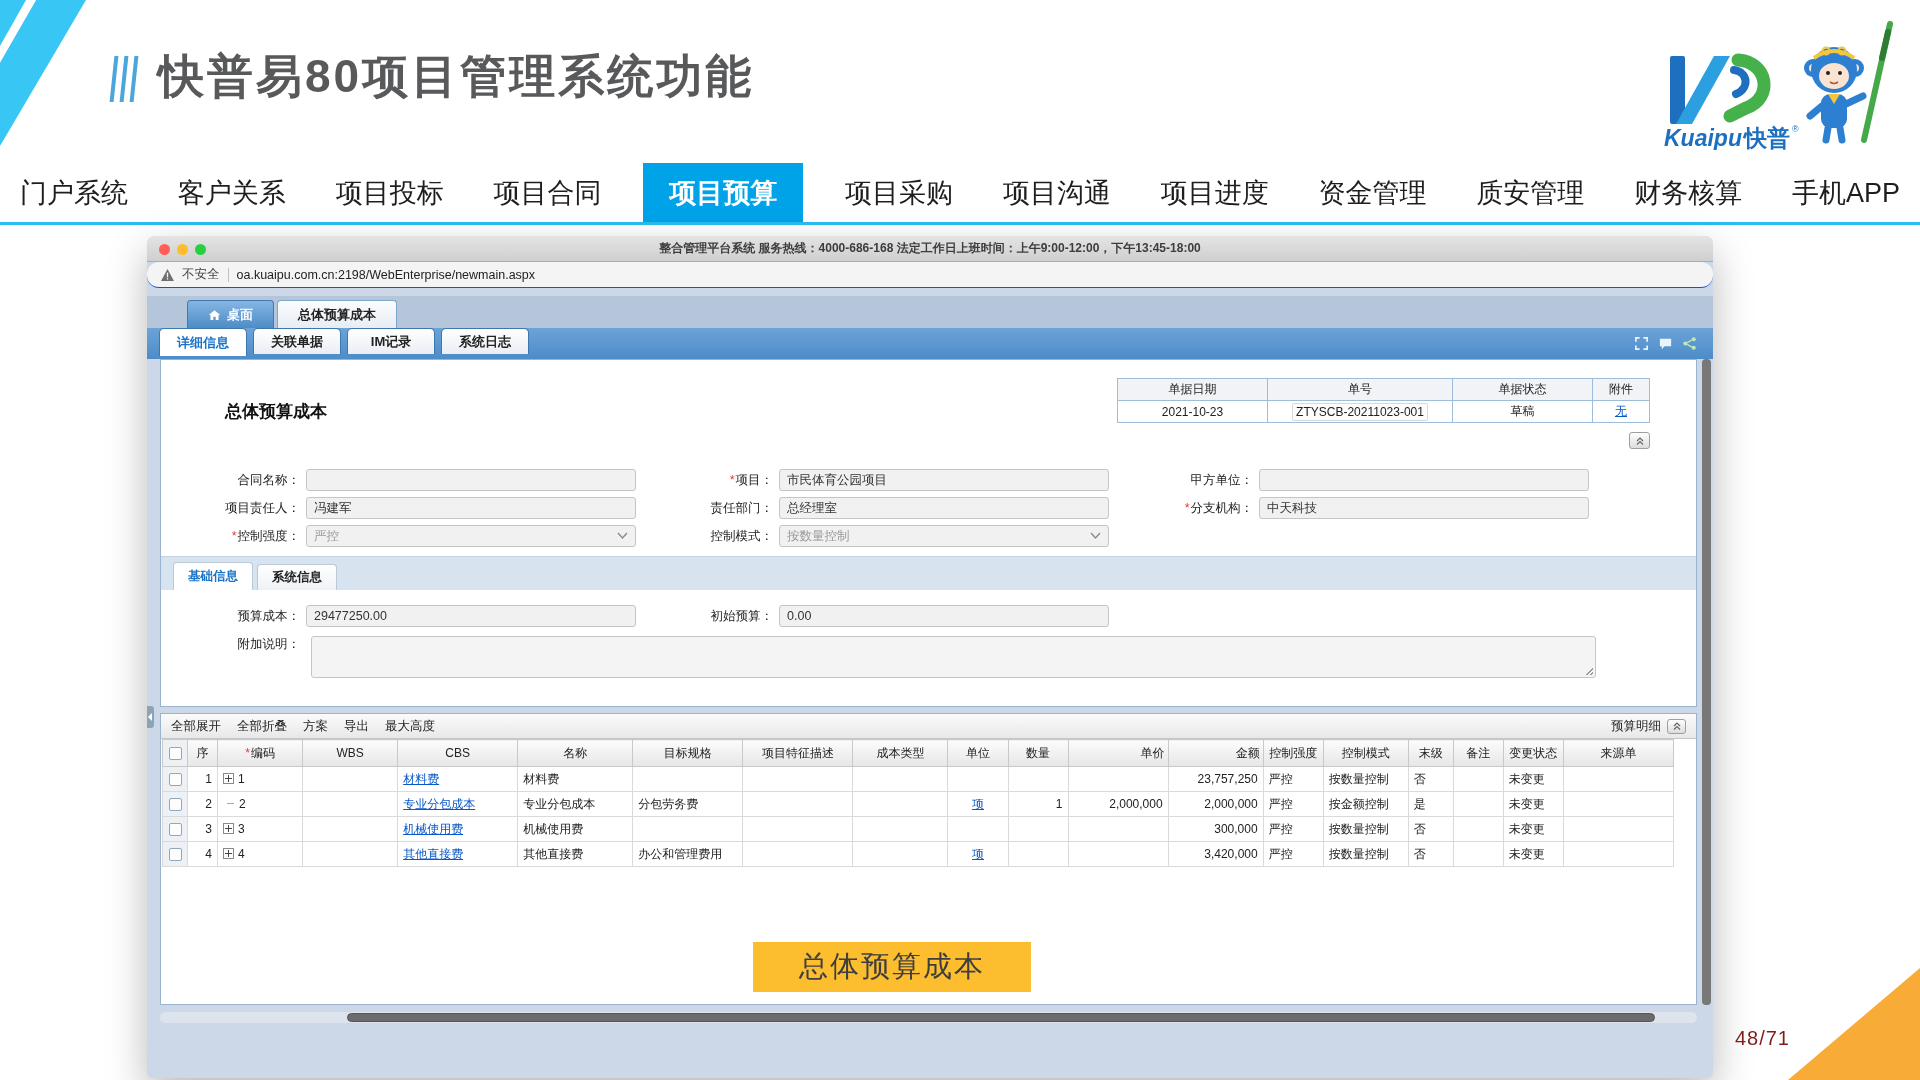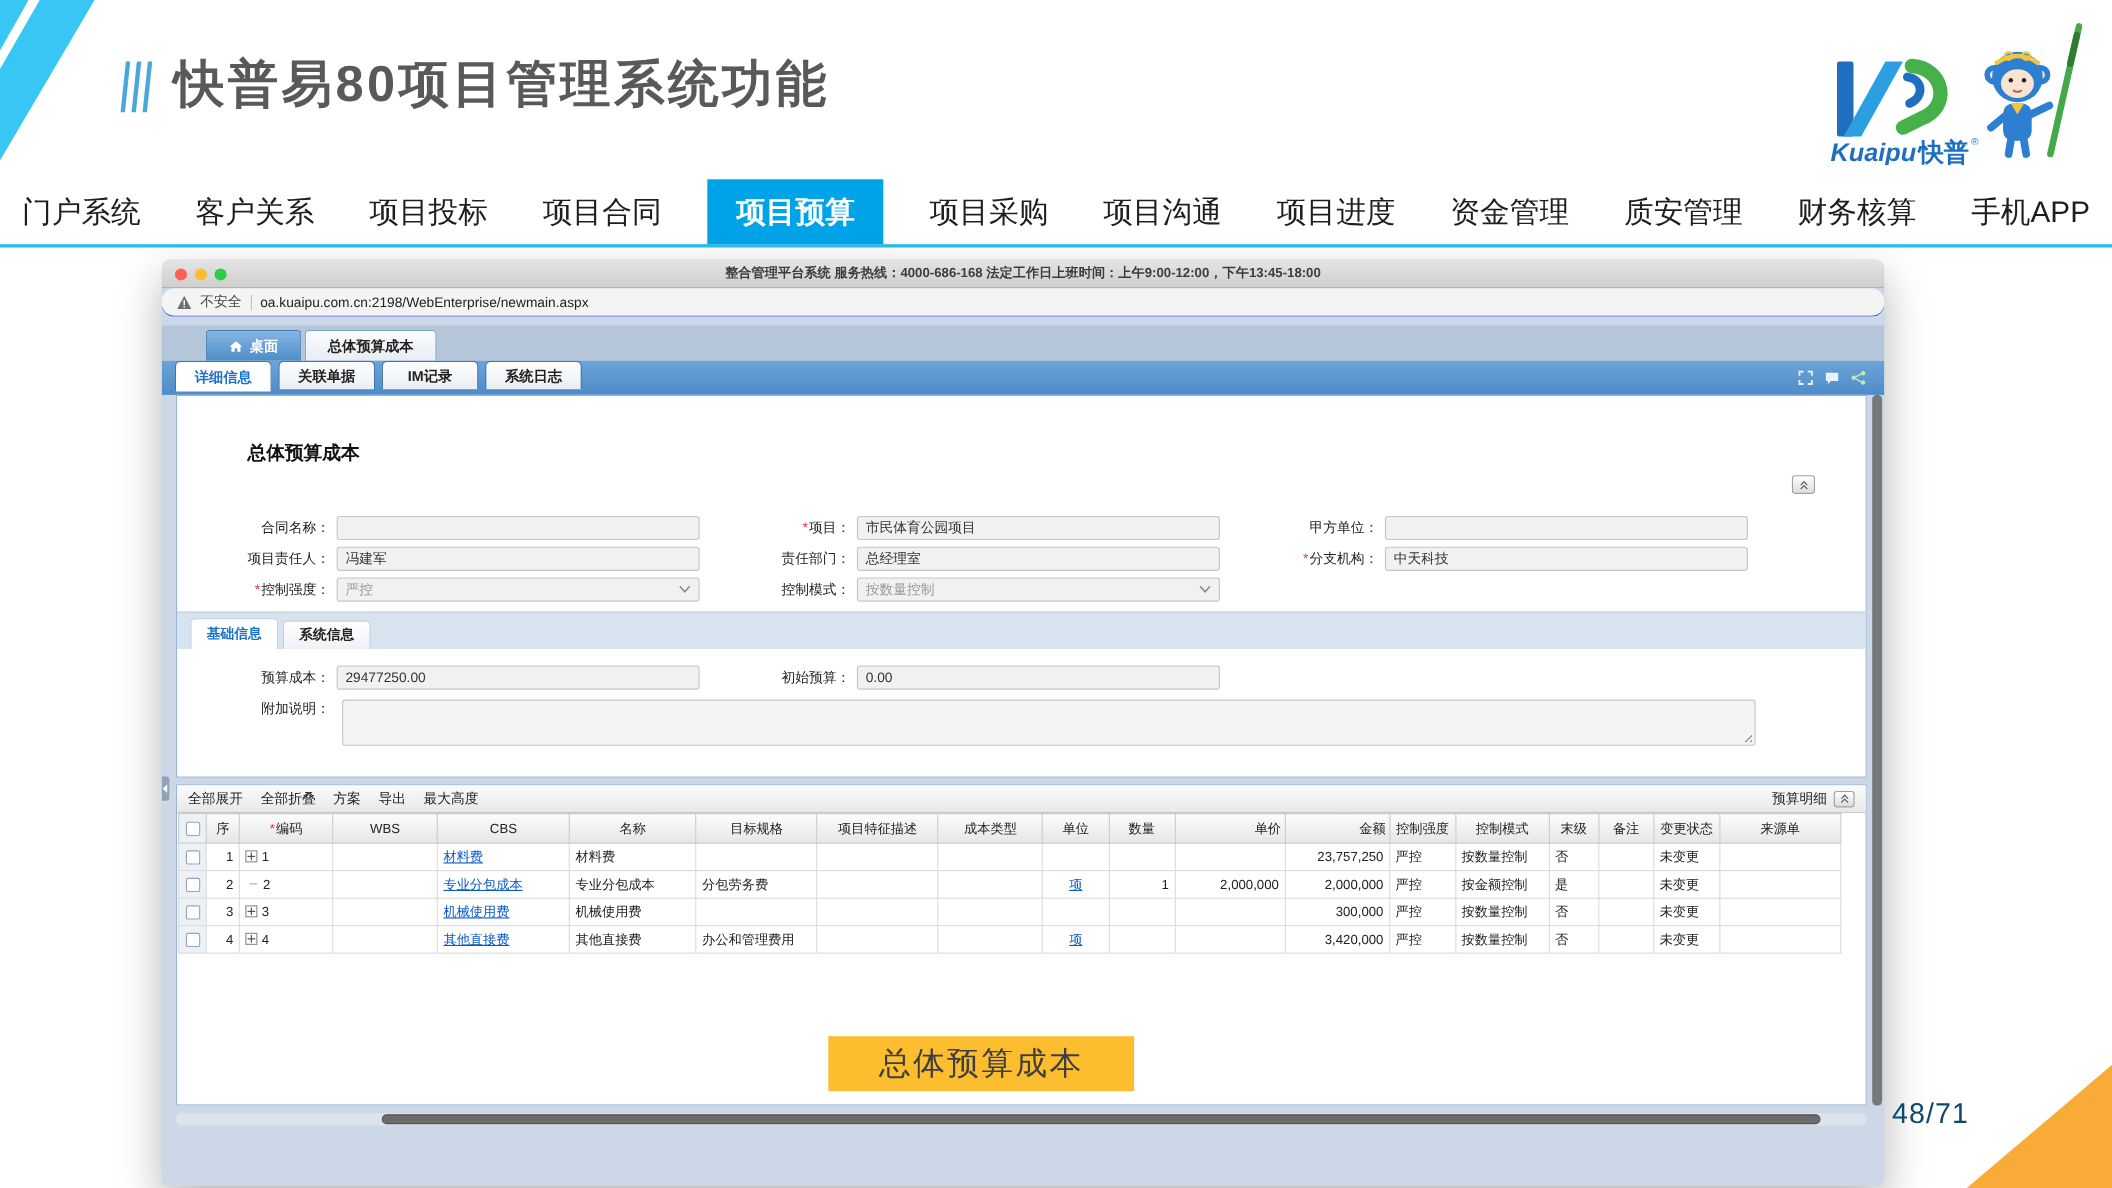--- a/index.html
+++ b/index.html
@@ -3,21 +3,21 @@
 <meta charset="utf-8">
 <style>
   * { box-sizing: border-box; margin: 0; padding: 0; }
   html,body { width:1920px; height:1080px; font-family:"Liberation Sans", sans-serif; background:#fff; overflow:hidden; }
   .slide { position:relative; width:1920px; height:1080px; background:#fff; overflow:hidden; }
 
   
   .deco-tri1 { position:absolute; left:0; top:0; width:26px; height:46px; background:#38c6f4; clip-path:polygon(0 0,100% 0,0 100%); }
   .deco-tri2 { position:absolute; left:0; top:0; width:86px; height:146px; background:#38c6f4; clip-path:polygon(42% 0,100% 0,0 100%,0 43%); }
   .deco-br   { position:absolute; right:0; bottom:0; width:132px; height:112px; background:#f9ab38; clip-path:polygon(100% 0,100% 100%,0 100%); }
-  .page-num  { position:absolute; right:130px; bottom:52px; font-size:26px; color:#0c4a6e; letter-spacing:1px; }
+  .page-num  { position:absolute; right:130px; bottom:30px; font-size:20px; color:#7f1d1d; letter-spacing:1px; }
 
   
   .title-bars { position:absolute; left:112px; top:56px; display:flex; gap:6px; }
   .title-bars i { width:4px; height:46px; background:#4ba6dc; transform:skewX(-6deg); }
   .slide-title { position:absolute; left:158px; top:46px; font-size:46px; font-weight:bold; color:#58595b; letter-spacing:3px; }
   .logo { position:absolute; right:12px; top:18px; width:250px; height:130px; }
 
   
   .main-nav { position:absolute; top:163px; left:0; width:1920px; height:62px; background:#fff; border-bottom:3px solid #29bdf0; display:flex; align-items:stretch; justify-content:space-between; padding:0 12px; }
   .nav-item { display:flex; align-items:center; font-size:27px; color:#1e1e1e; padding:0 8px; cursor:pointer; white-space:nowrap; }
@@ -232,20 +232,36 @@
               <circle cx="3.5" cy="8" r="2.2" fill="#bfe6bf"></circle>
               <circle cx="12.5" cy="12.5" r="2.2" fill="#bfe6bf"></circle>
             <path d="M5.5 7 L10.5 4.3 M5.5 9 L10.5 11.8" stroke="#bfe6bf" stroke-width="1.4"></path>
           </svg>
         </div>
       </div>
 
       <div class="detail-panel">
         <div class="form-heading">总体预算成本</div>
 
+        <table class="doc-table">
+          <tbody>
+              <tr>
+            <th style="width:150px">单据日期</th>
+            <th style="width:185px">单号</th>
+            <th style="width:140px">单据状态</th>
+            <th style="width:57px">附件</th>
+          </tr>
+          <tr>
+            <td>2021-10-23</td>
+            <td><span class="cell-input">ZTYSCB-20211023-001</span></td>
+            <td>草稿</td>
+            <td><span class="link">无</span></td>
+          </tr>
+        </tbody>
+          </table>
 
         <div class="collapse-btn">
           <svg viewBox="0 0 10 10">
               <path d="M2 5 L5 2 L8 5 M2 8.5 L5 5.5 L8 8.5" stroke="#666" stroke-width="1.2" fill="none"></path>
             </svg>
         </div>
 
         <div id="form-fields">
             <div class="fg" style="left: 5px; top: 108px;">
               <span class="lbl">合同名称：</span>

